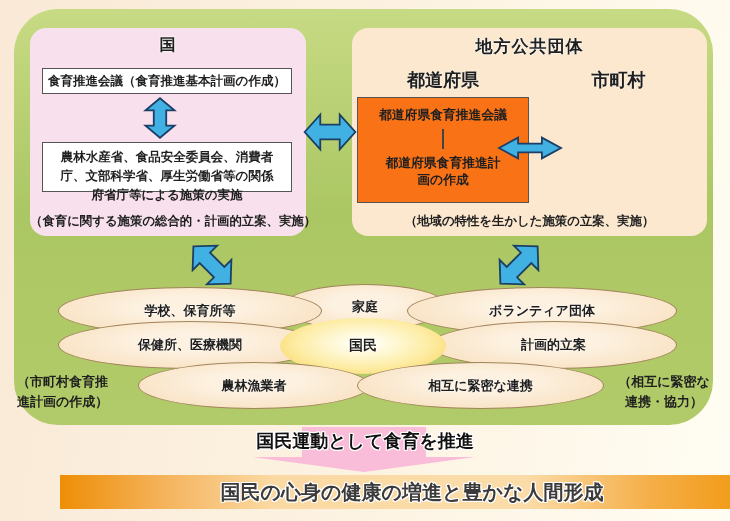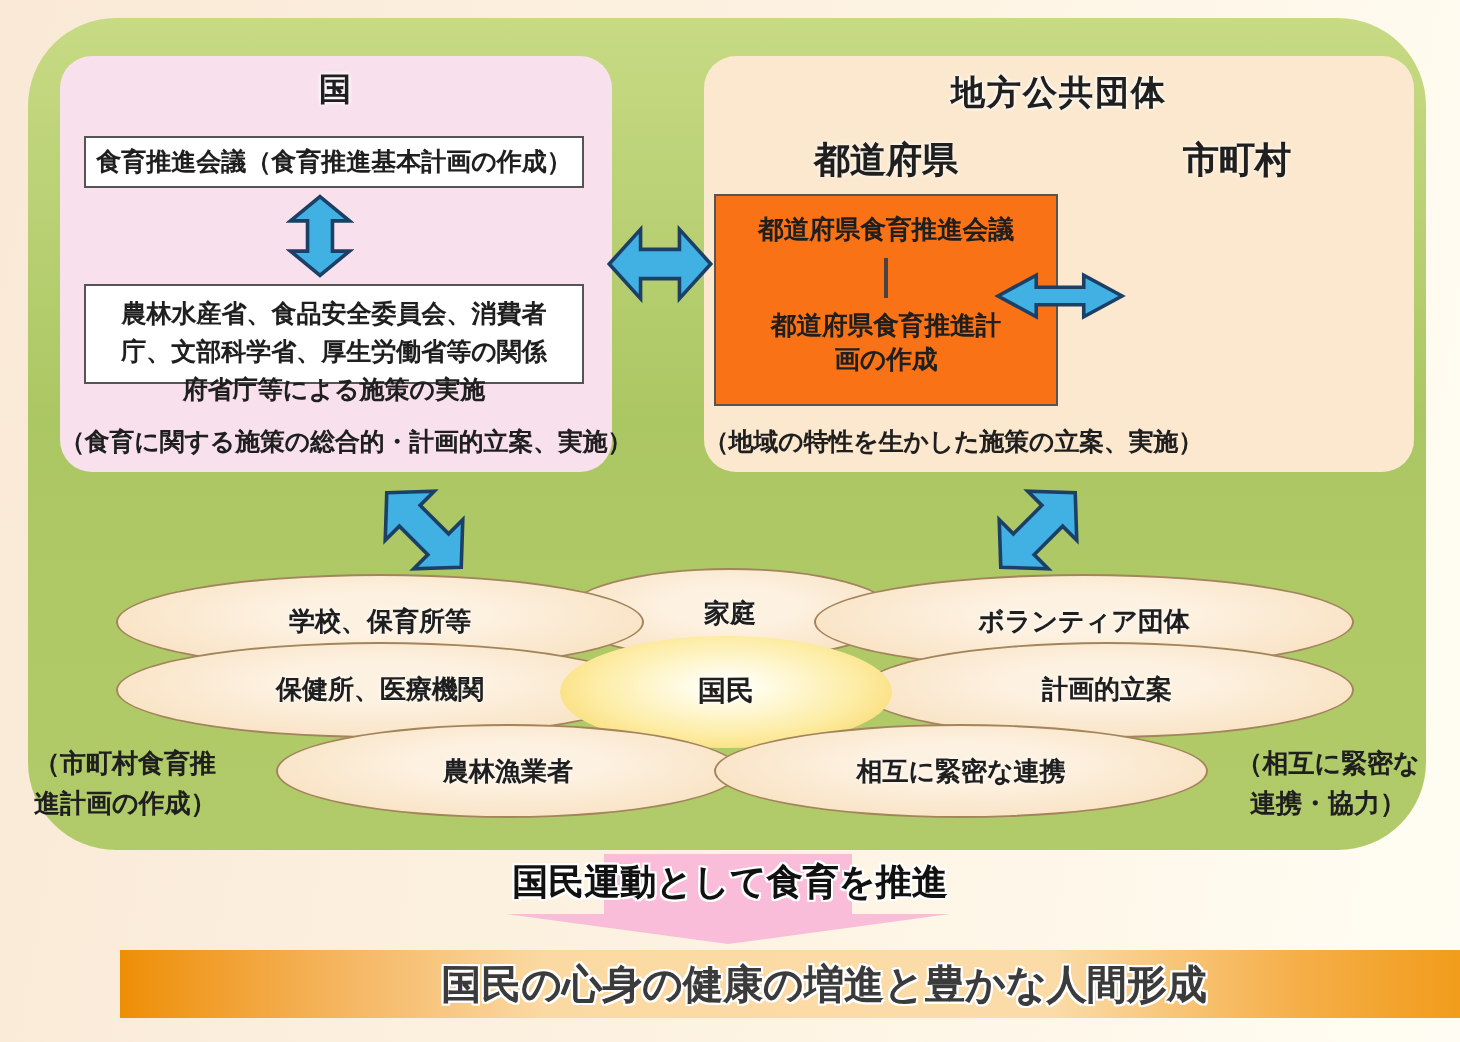--- a/index.html
+++ b/index.html
@@ -34,21 +34,21 @@
   }
   .wbox.council{
     left:12px;top:40px;width:250px;height:26px;
     display:flex;align-items:center;justify-content:center;white-space:nowrap;
   }
   .wbox.ministries{
     left:12px;top:114px;width:250px;height:50px;
     padding:5px 17px;text-align:center;
   }
   .box-caption{
-    position:absolute;bottom:6px;left:0;width:100%;
+    position:absolute;bottom:6px;left:0;width:100%;text-align:center;
     font-size:12.4px;font-weight:600;white-space:nowrap;
   }
 
   .col-header{
     position:absolute;top:40px;text-align:center;font-size:18px;font-weight:700;
     text-shadow:0 0 2px #fff;
   }
   .col-header.pref{left:5px;width:172px;}
   .col-header.muni{left:183px;width:167px;}
   .lbox{

